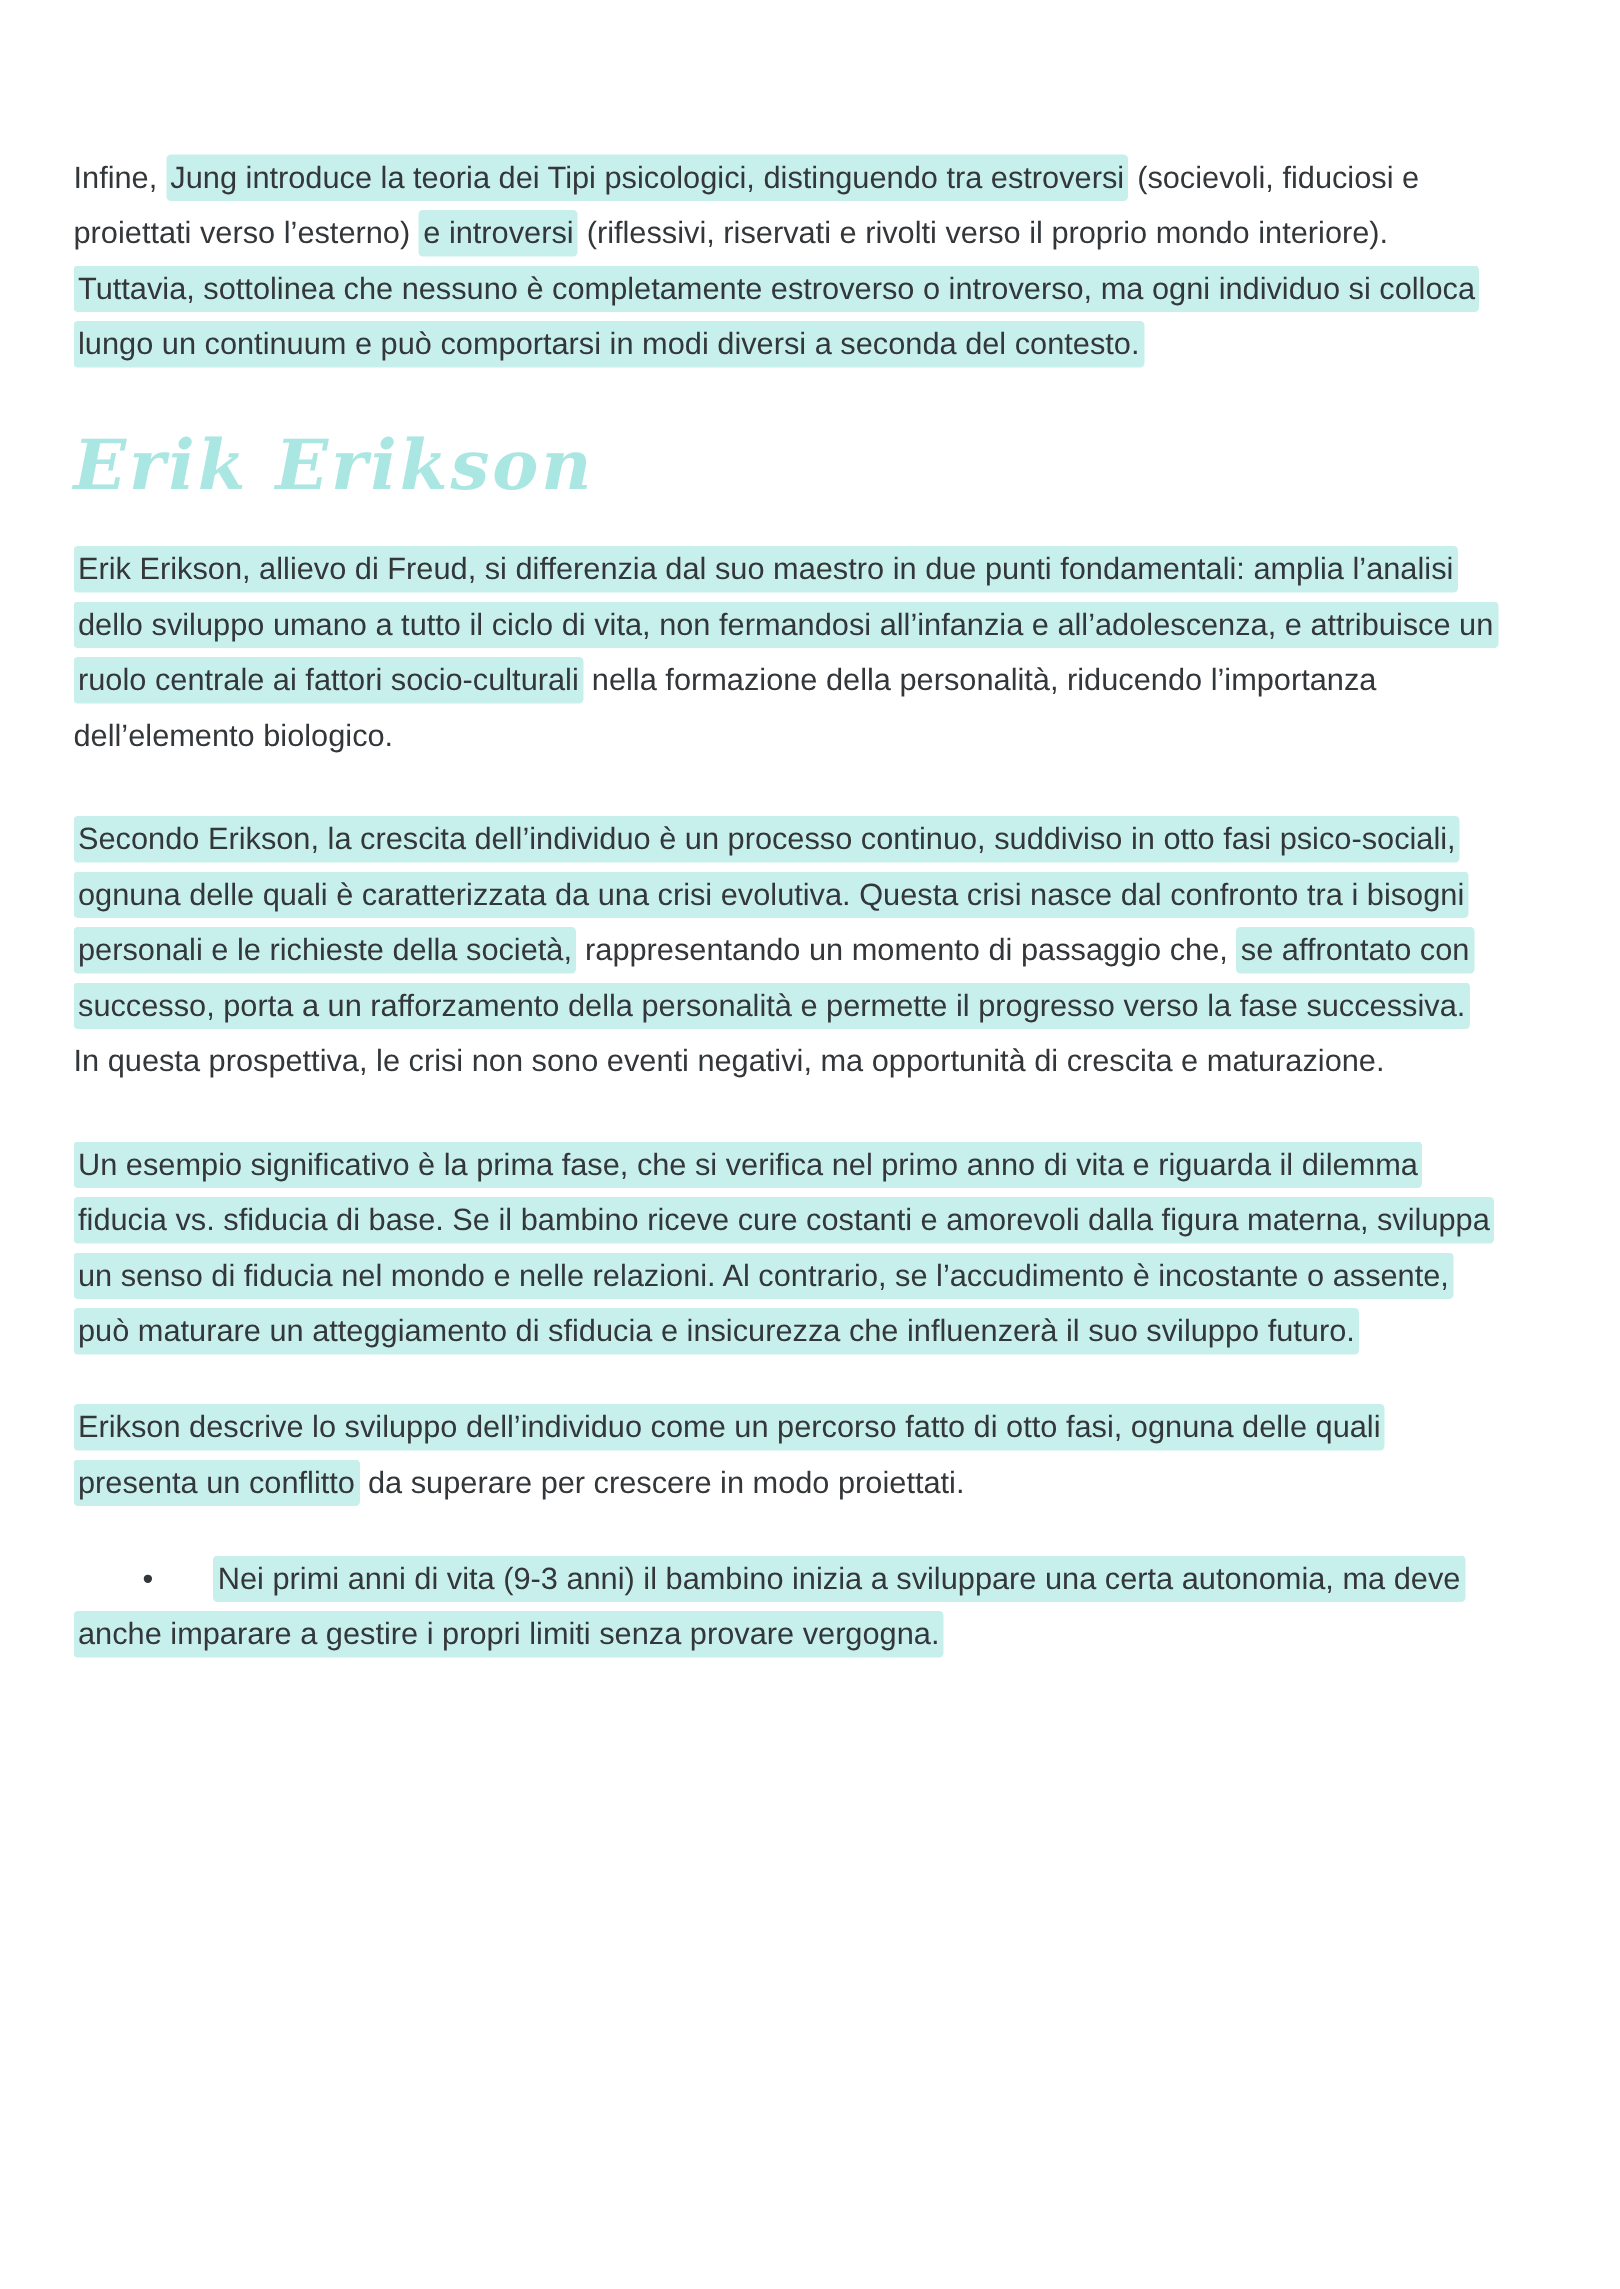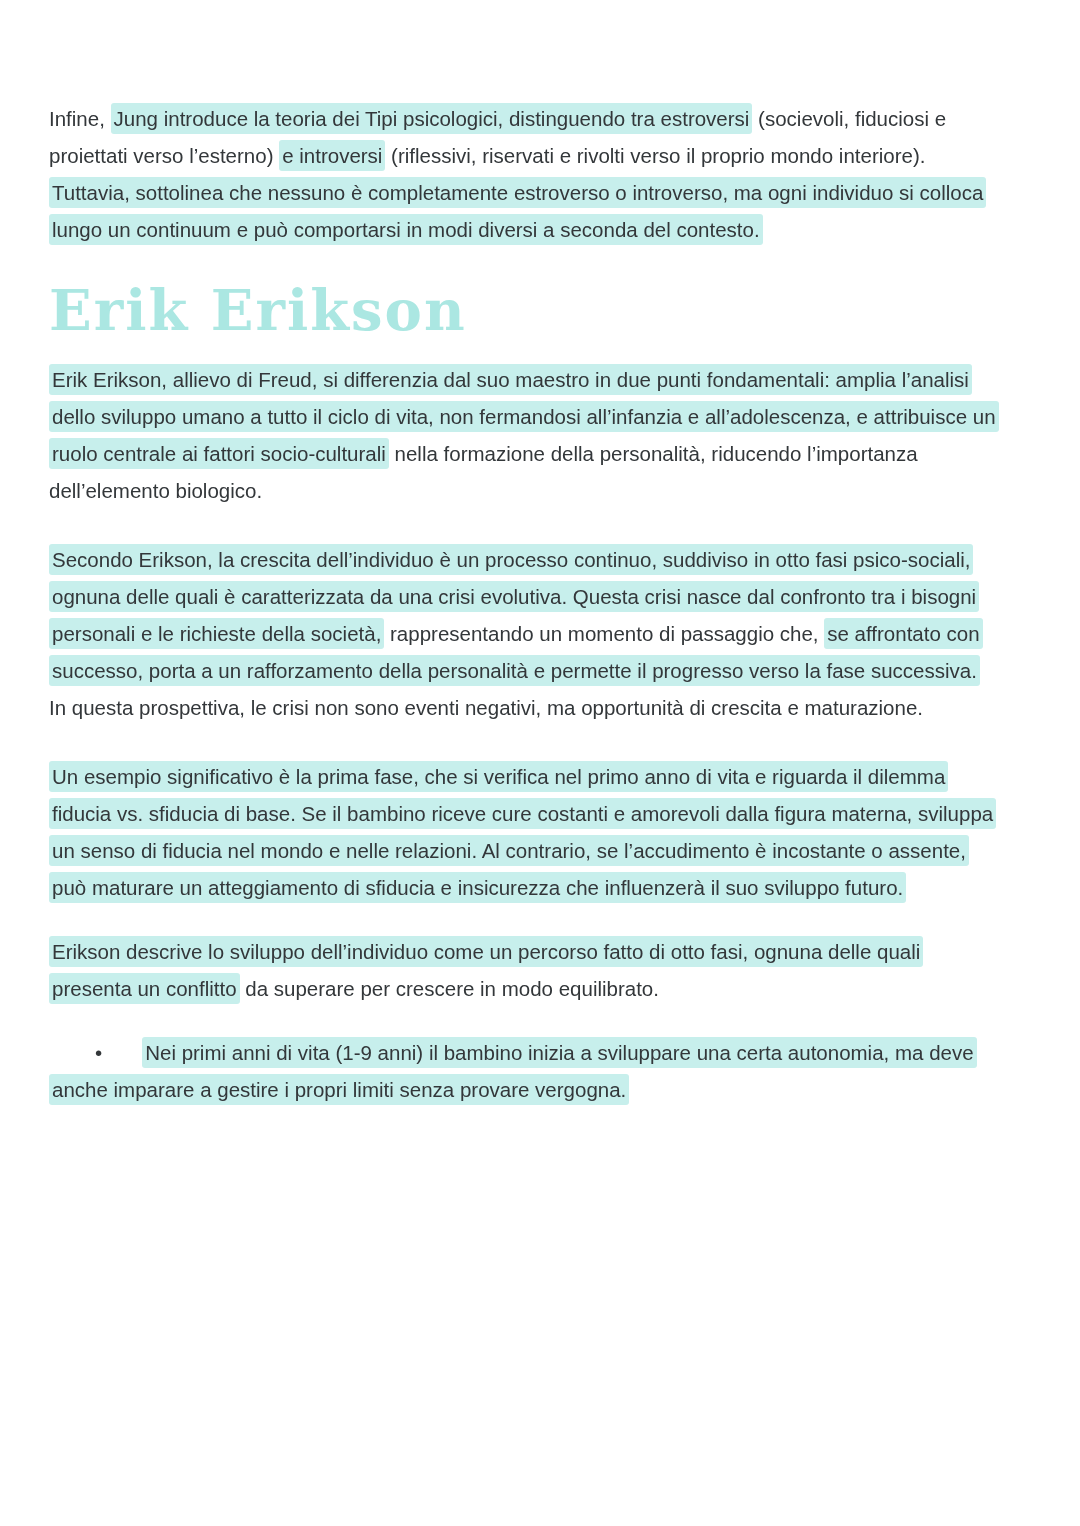--- a/index.html
+++ b/index.html
@@ -30,22 +30,23 @@
   .hl {
     background: var(--hl);
     padding: 4px 3px;
     border-radius: 3px;
     -webkit-box-decoration-break: clone;
     box-decoration-break: clone;
   }
   .plain { background: transparent; }
   .heading {
     font-family: "DejaVu Serif", "Liberation Serif", serif;
+    font-style: italic;
     font-weight: 700;
-    font-size: 56px;
+    font-size: 46px;
     line-height: 70px;
     letter-spacing: 2px;
     color: var(--heading);
     margin: 0 0 16px 0;
   }
   .bullet .bullet-marker {
     display: inline-block;
     margin-left: 46px;
     margin-right: 40px;
     color: var(--text);
@@ -54,16 +55,16 @@
 </head>
 <body>
 
 <div class="page">
   <div>
       <p class="para"><span class="plain">Infine, </span><span class="hl">Jung introduce la teoria dei Tipi psicologici, distinguendo tra estroversi</span><span class="plain"> (socievoli, fiduciosi e proiettati verso l’esterno) </span><span class="hl">e introversi</span><span class="plain"> (riflessivi, riservati e rivolti verso il proprio mondo interiore). </span><span class="hl">Tuttavia, sottolinea che nessuno è completamente estroverso o introverso, ma ogni individuo si colloca lungo un continuum e può comportarsi in modi diversi a seconda del contesto.</span></p>
       <h1 class="heading">Erik Erikson</h1>
       <p class="para"><span class="hl">Erik Erikson, allievo di Freud, si differenzia dal suo maestro in due punti fondamentali: amplia l’analisi dello sviluppo umano a tutto il ciclo di vita, non fermandosi all’infanzia e all’adolescenza, e attribuisce un ruolo centrale ai fattori socio-culturali</span><span class="plain"> nella formazione della personalità, riducendo l’importanza dell’elemento biologico.</span></p>
       <p class="para gap-large"><span class="hl">Secondo Erikson, la crescita dell’individuo è un processo continuo, suddiviso in otto fasi psico-sociali, ognuna delle quali è caratterizzata da una crisi evolutiva. Questa crisi nasce dal confronto tra i bisogni personali e le richieste della società,</span><span class="plain"> rappresentando un momento di passaggio che, </span><span class="hl">se affrontato con successo, porta a un rafforzamento della personalità e permette il progresso verso la fase successiva.</span><span class="plain"> In questa prospettiva, le crisi non sono eventi negativi, ma opportunità di crescita e maturazione.</span></p>
       <p class="para gap-large"><span class="hl">Un esempio significativo è la prima fase, che si verifica nel primo anno di vita e riguarda il dilemma fiducia vs. sfiducia di base. Se il bambino riceve cure costanti e amorevoli dalla figura materna, sviluppa un senso di fiducia nel mondo e nelle relazioni. Al contrario, se l’accudimento è incostante o assente, può maturare un atteggiamento di sfiducia e insicurezza che influenzerà il suo sviluppo futuro.</span></p>
-      <p class="para"><span class="hl">Erikson descrive lo sviluppo dell’individuo come un percorso fatto di otto fasi, ognuna delle quali presenta un conflitto</span><span class="plain"> da superare per crescere in modo equilibrato.</span></p>
-      <p class="para bullet"><span class="bullet-marker">•</span><span class="hl">Nei primi anni di vita (1-9 anni) il bambino inizia a sviluppare una certa autonomia, ma deve anche imparare a gestire i propri limiti senza provare vergogna.</span></p>
+      <p class="para"><span class="hl">Erikson descrive lo sviluppo dell’individuo come un percorso fatto di otto fasi, ognuna delle quali presenta un conflitto</span><span class="plain"> da superare per crescere in modo proiettati.</span></p>
+      <p class="para bullet"><span class="bullet-marker">•</span><span class="hl">Nei primi anni di vita (9-3 anni) il bambino inizia a sviluppare una certa autonomia, ma deve anche imparare a gestire i propri limiti senza provare vergogna.</span></p>
     </div>
 </div>
 
 </body></html>

